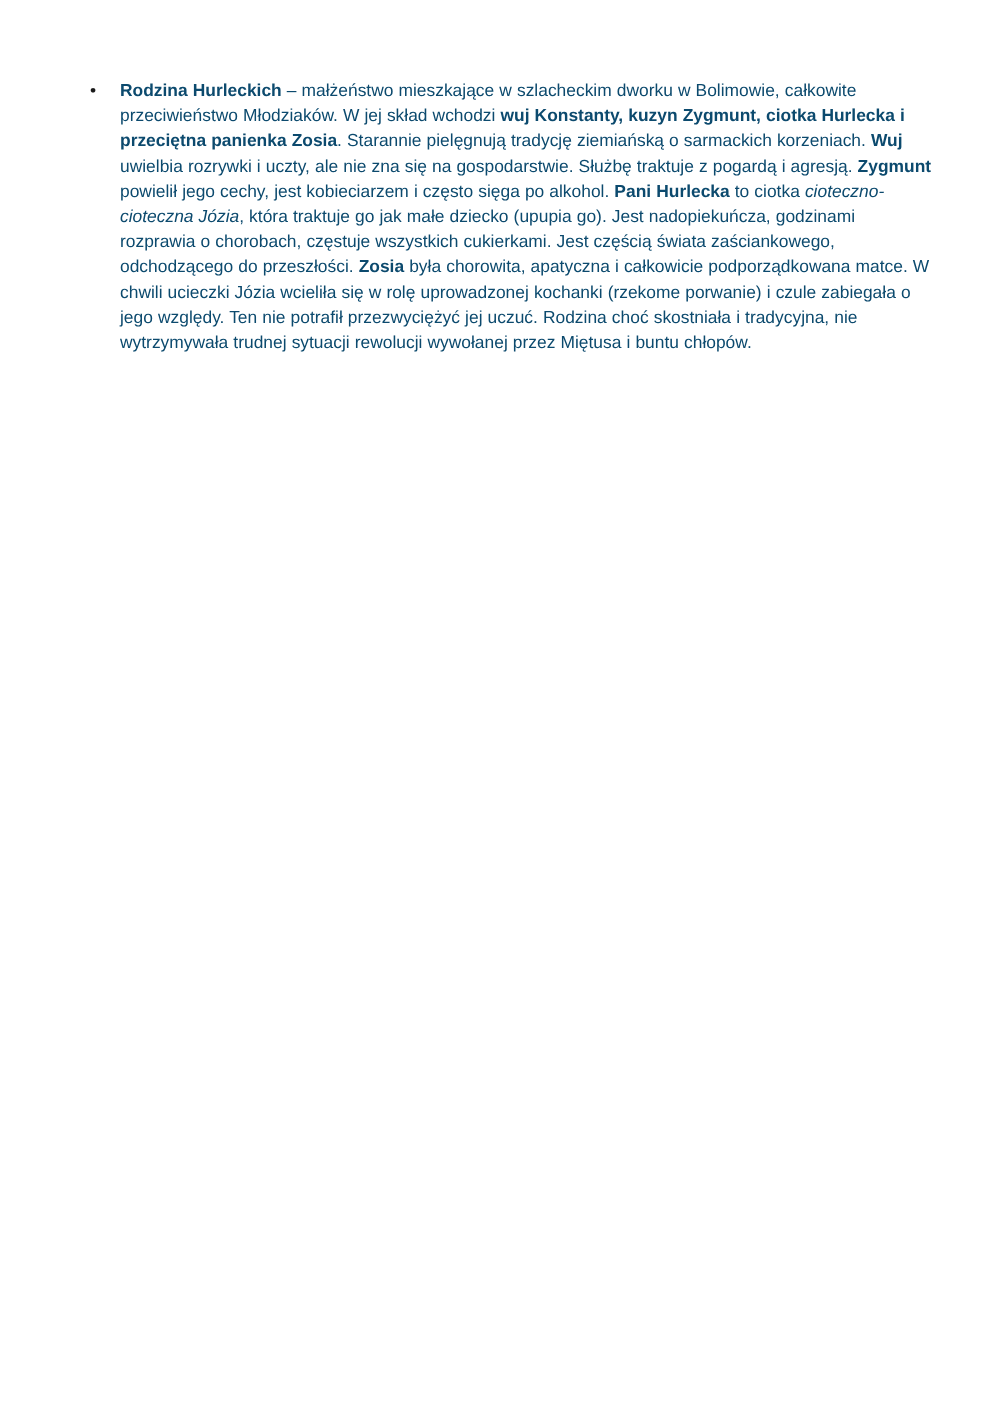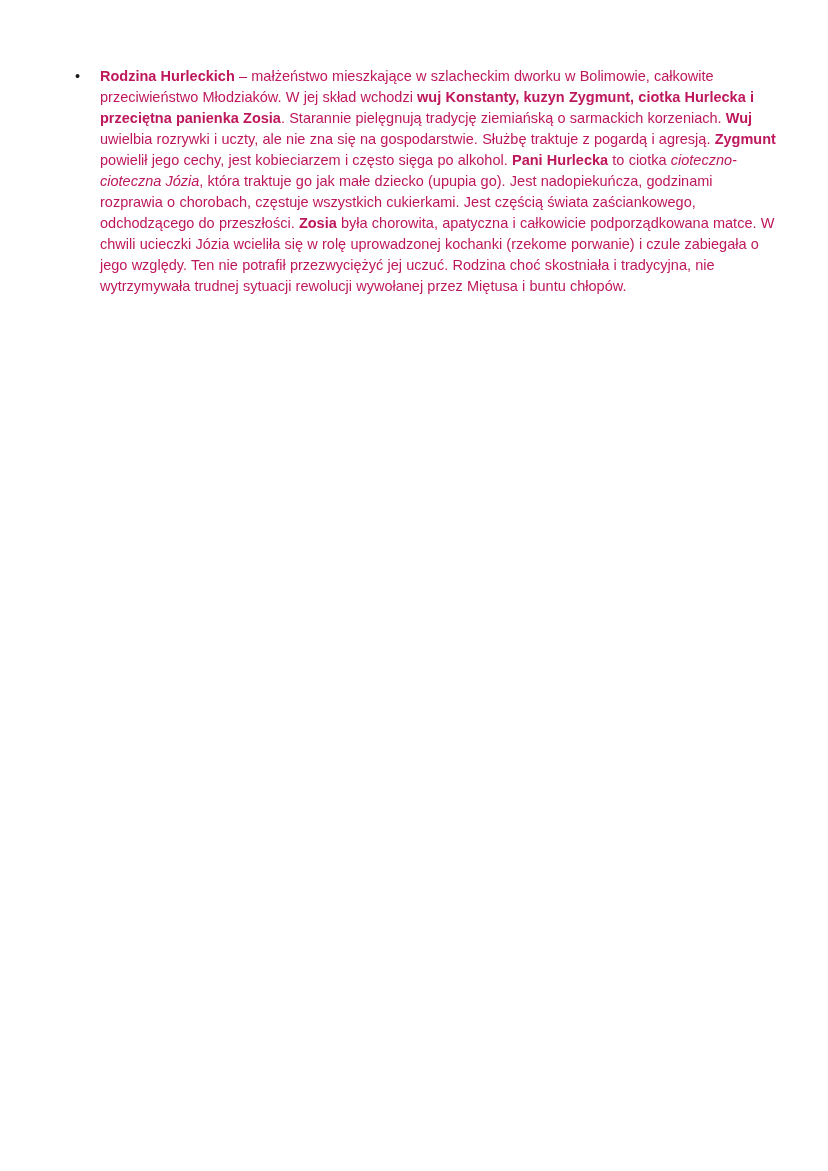--- a/index.html
+++ b/index.html
@@ -33,21 +33,21 @@
     width: 25px;
     font-size: 14.5px;
     line-height: 21px;
     color: #1a1a1a;
   }
   .paragraph-text {
     width: 676px;
     font-size: 14.5px;
     line-height: 21px;
     text-align: left;
-    color: #be185d;
+    color: #0c4a6e;
     word-spacing: 0.2px;
   }
   .run-regular { font-weight: normal; font-style: normal; }
   .run-bold    { font-weight: bold;   font-style: normal; }
   .run-italic  { font-weight: normal; font-style: italic; }
 </style>
 </head>
 <body>
 
 <div class="page">

